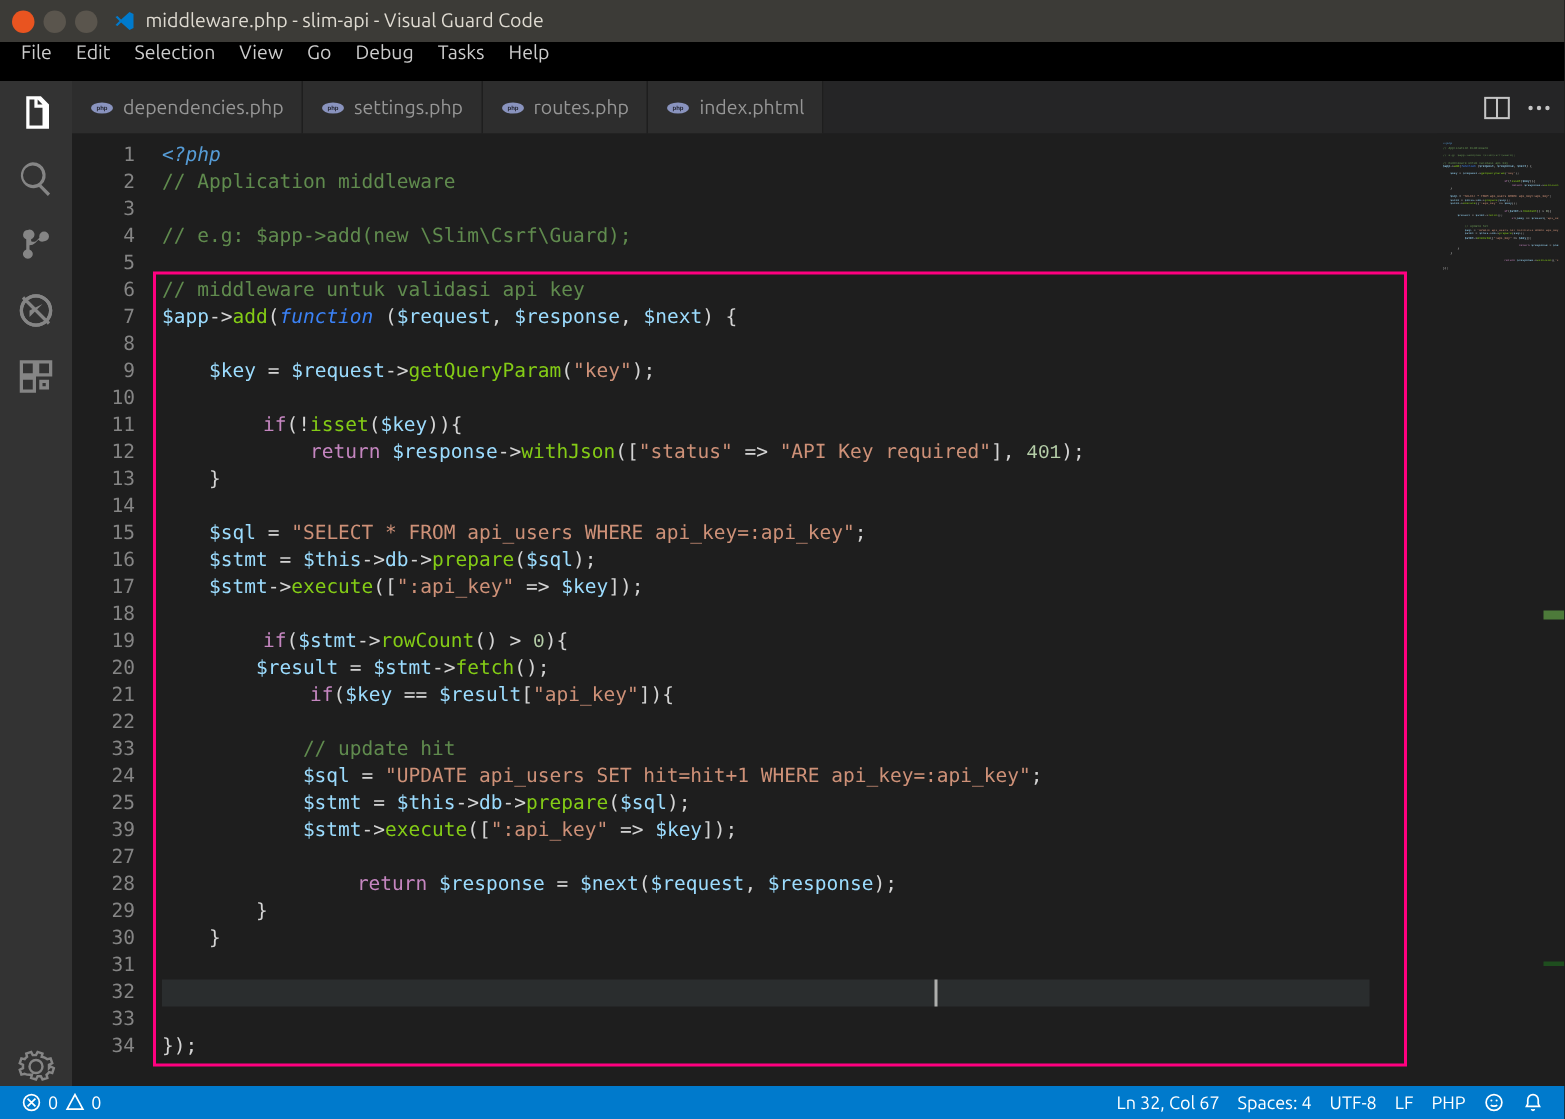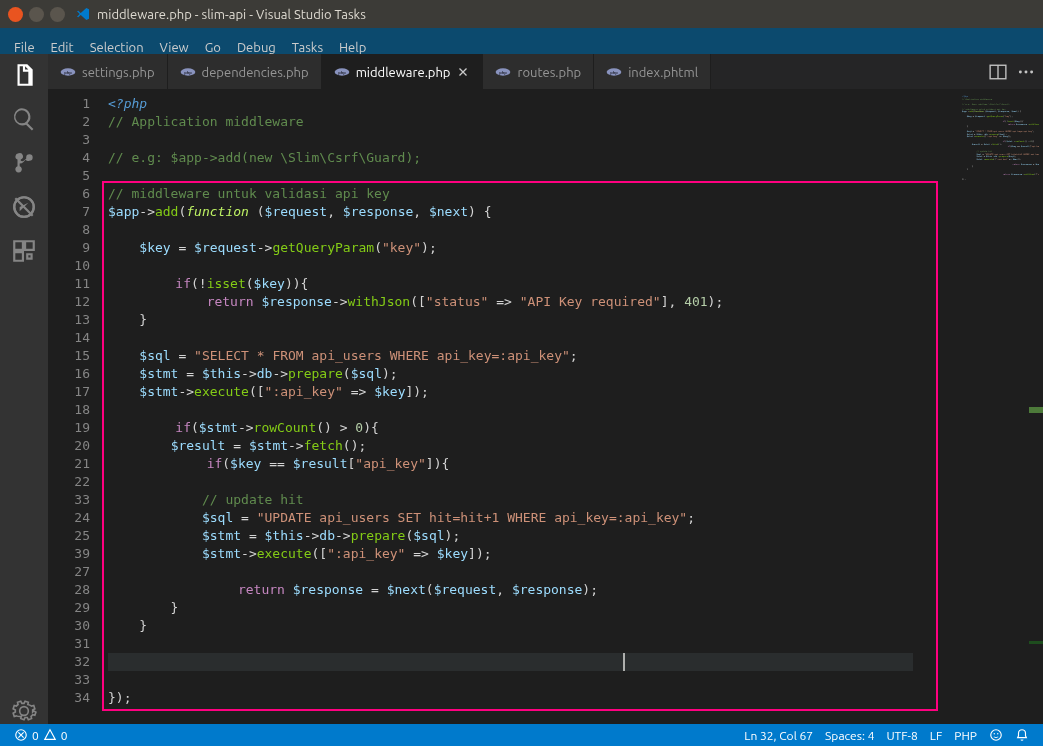--- a/index.html
+++ b/index.html
@@ -23,23 +23,23 @@
     color: #dfdbd2;
   }
   .win-controls { display: flex; gap: 6px; margin-right: 10px; }
   .win-btn { width: 15px; height: 15px; border-radius: 50%; display:flex; align-items:center; justify-content:center;}
   .win-close { background: #e95420; }
   .win-min { background: #5a554d; }
   .win-max { background: #5a554d; }
   .title-icon { width:16px; height:16px; margin-right:6px; fill:#007acc; }
   .menubar {
     height: 26px;
-    background: #0c4a6e;
-    display: flex;
-    align-items: flex-end;
+    background: #000000;
+    display: flex;
+    align-items: flex-start;
     padding: 0 6px;
     font-size: 13px;
     color: #cccccc;
   }
   .menubar .menu-item { padding: 0 8px; cursor: default; }
   .main {
     flex: 1;
     display: flex;
     min-height: 0;
     position: relative;
@@ -152,40 +152,40 @@
     font-size: 12px;
     padding: 0 8px;
   }
   .status-item { display:flex; align-items:center; padding: 0 6px; gap:4px; cursor:pointer;}
   .status-spacer { flex:1; }
   .status-icon { width:14px; height:14px; fill:#ffffff; }
   
   .c-comment { color:#608b4e; }
   .c-var { color:#9cdcfe; }
   .c-func { color:#84cc16; }
-  .c-kw { color:#bef264; font-style:italic;}
+  .c-kw { color:#3b82f6; font-style:italic;}
   .c-kwctrl { color:#c586c0;margin-left:36px; }
   .c-str { color:#ce9178; }
-  .c-num { color:#b5cea8; }
+  .c-num { color:#b5cea8;font-family:Liberation Mono, monospace; }
   .c-punc { color:#d4d4d4; }
   .c-php { color:#569cd6;font-style:italic; }
 </style>
 </head>
 <body>
 
 <div class="titlebar">
   <div class="win-controls">
     <div class="win-btn win-close"></div>
     <div class="win-btn win-min"></div>
     <div class="win-btn win-max"></div>
   </div>
   <svg class="title-icon" viewBox="0 0 24 24">
       <path d="M17 3l-10 9 10 9 4-2V5l-4-2zM3 8l4 4-4 4 2 1 5-5-5-5-2 1z"></path>
     </svg>
-  <span>middleware.php - slim-api - Visual Studio Tasks</span>
+  <span>middleware.php - slim-api - Visual Guard Code</span>
 </div>
 
 <div class="menubar" id="menubar">
     <div class="menu-item">File</div>
     <div class="menu-item">Edit</div>
     <div class="menu-item">Selection</div>
     <div class="menu-item">View</div>
     <div class="menu-item">Go</div>
     <div class="menu-item">Debug</div>
     <div class="menu-item">Tasks</div>
@@ -218,38 +218,28 @@
       </svg>
   </div>
 
   <div class="editor-area">
     <div class="tabbar" id="tabbar">
     <div class="tab">
           <svg class="tab-php-icon" viewBox="0 0 24 12">
             <ellipse cx="12" cy="6" rx="11" ry="5.5" fill="#8993be"></ellipse>
             <text x="12" y="8.5" font-size="6" fill="#232531" text-anchor="middle" font-family="sans-serif" font-weight="bold">php</text>
           </svg>
-          <span>settings.php</span>
+          <span>dependencies.php</span>
         </div>
         <div class="tab">
           <svg class="tab-php-icon" viewBox="0 0 24 12">
             <ellipse cx="12" cy="6" rx="11" ry="5.5" fill="#8993be"></ellipse>
             <text x="12" y="8.5" font-size="6" fill="#232531" text-anchor="middle" font-family="sans-serif" font-weight="bold">php</text>
           </svg>
-          <span>dependencies.php</span>
-        </div>
-        <div class="tab active">
-          <svg class="tab-php-icon" viewBox="0 0 24 12">
-            <ellipse cx="12" cy="6" rx="11" ry="5.5" fill="#8993be"></ellipse>
-            <text x="12" y="8.5" font-size="6" fill="#232531" text-anchor="middle" font-family="sans-serif" font-weight="bold">php</text>
-          </svg>
-          <span>middleware.php</span>
-          <svg class="tab-close" viewBox="0 0 16 16">
-            <path d="M4 4l8 8M12 4l-8 8" stroke="#ccc" stroke-width="1.5"></path>
-          </svg>
+          <span>settings.php</span>
         </div>
         <div class="tab">
           <svg class="tab-php-icon" viewBox="0 0 24 12">
             <ellipse cx="12" cy="6" rx="11" ry="5.5" fill="#8993be"></ellipse>
             <text x="12" y="8.5" font-size="6" fill="#232531" text-anchor="middle" font-family="sans-serif" font-weight="bold">php</text>
           </svg>
           <span>routes.php</span>
         </div>
         <div class="tab">
           <svg class="tab-php-icon" viewBox="0 0 24 12">

